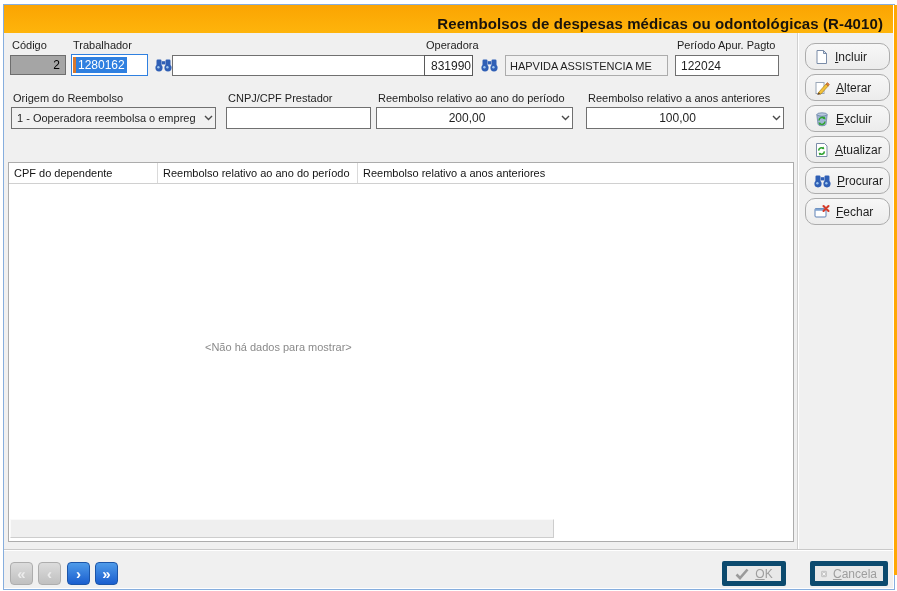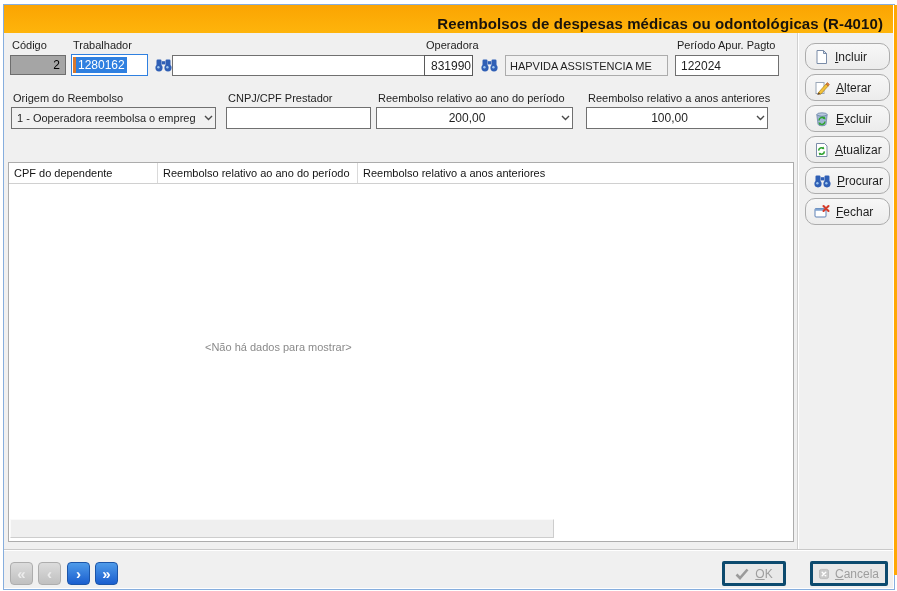--- a/index.html
+++ b/index.html
@@ -55,21 +55,21 @@
        background:linear-gradient(#f7f7f7,#ececec);border:1px solid #acacac;border-radius:10px;
        box-sizing:border-box;display:flex;align-items:center;padding-left:8px;gap:6px;
        font-size:12px;color:#1e1e1e;cursor:pointer;}
   .accel{display:inline-block;}
   .accel::first-letter{text-decoration:underline;}
   
   .nav-btn{position:absolute;top:562px;width:23px;height:23px;border-radius:4px;box-sizing:border-box;
        display:flex;align-items:center;justify-content:center;font-weight:bold;font-size:15px;line-height:1;cursor:pointer;}
   .nav-btn.off{background:linear-gradient(#dcdcdc,#c0c0c0);border:1px solid #adadad;color:#ececec;}
   .nav-btn.on{background:linear-gradient(#4f9be9,#1a5ecf);border:1px solid #1c55a8;color:#fff;}
-  .dlg-btn{position:absolute;top:561px;height:25px;background:#e8e8e8;border:3px solid #0c4a6e;border-radius:2px;
+  .dlg-btn{position:absolute;top:561px;height:25px;background:#e8e8e8;border:5px solid #0c4a6e;border-radius:2px;
        box-sizing:border-box;display:flex;align-items:center;justify-content:center;gap:6px;
        font-size:12px;color:#9e9e9e;cursor:default;}
 </style>
 </head>
 <body>
 
 <div class="screen">
 
   <div class="abs titlebar">
     <span>Reembolsos de despesas médicas ou odontológicas (R-4010)</span>
@@ -149,21 +149,21 @@
   <div class="fld combo" style="left:376px;top:107px;width:197px;height:22px;">
     <span class="num">200,00</span>
     <span class="chev">
       <svg width="9" height="6" viewBox="0 0 9 6">
           <polyline points="1,1 4.5,4.5 8,1" fill="none" stroke="#4a4a4a" stroke-width="1.4"></polyline>
         </svg>
     </span>
   </div>
 
   <span class="lbl" style="left:588px;top:92px;">Reembolso relativo a anos anteriores</span>
-  <div class="fld combo" style="left:586px;top:107px;width:182px;height:22px;">
+  <div class="fld combo" style="left:586px;top:107px;width:198px;height:22px;">
     <span class="num">100,00</span>
     <span class="chev">
       <svg width="9" height="6" viewBox="0 0 9 6">
           <polyline points="1,1 4.5,4.5 8,1" fill="none" stroke="#4a4a4a" stroke-width="1.4"></polyline>
         </svg>
     </span>
   </div>
 
   <div class="abs tab">
     <span>Dependentes</span>

